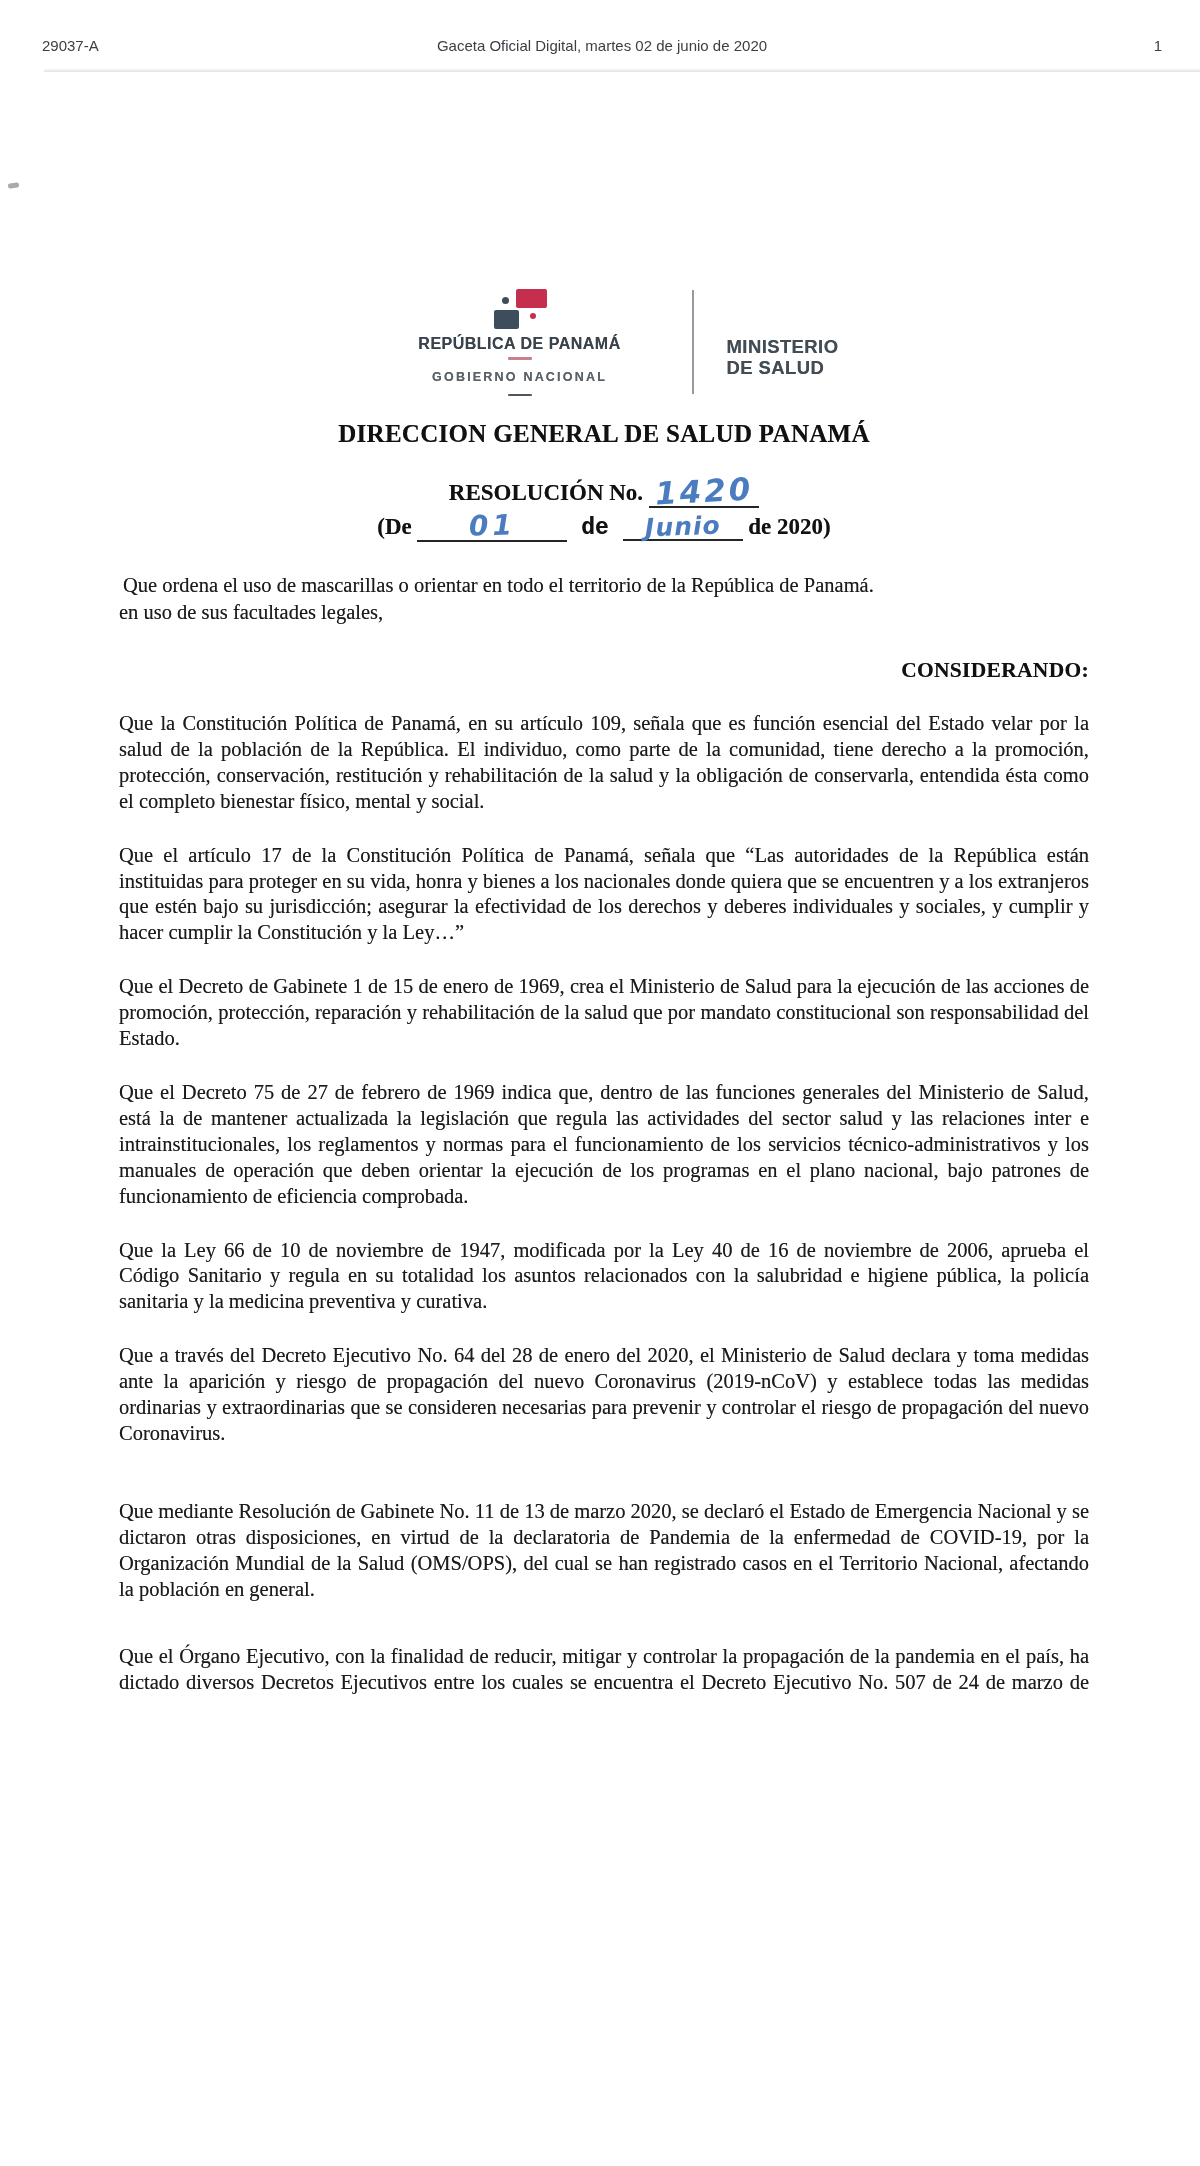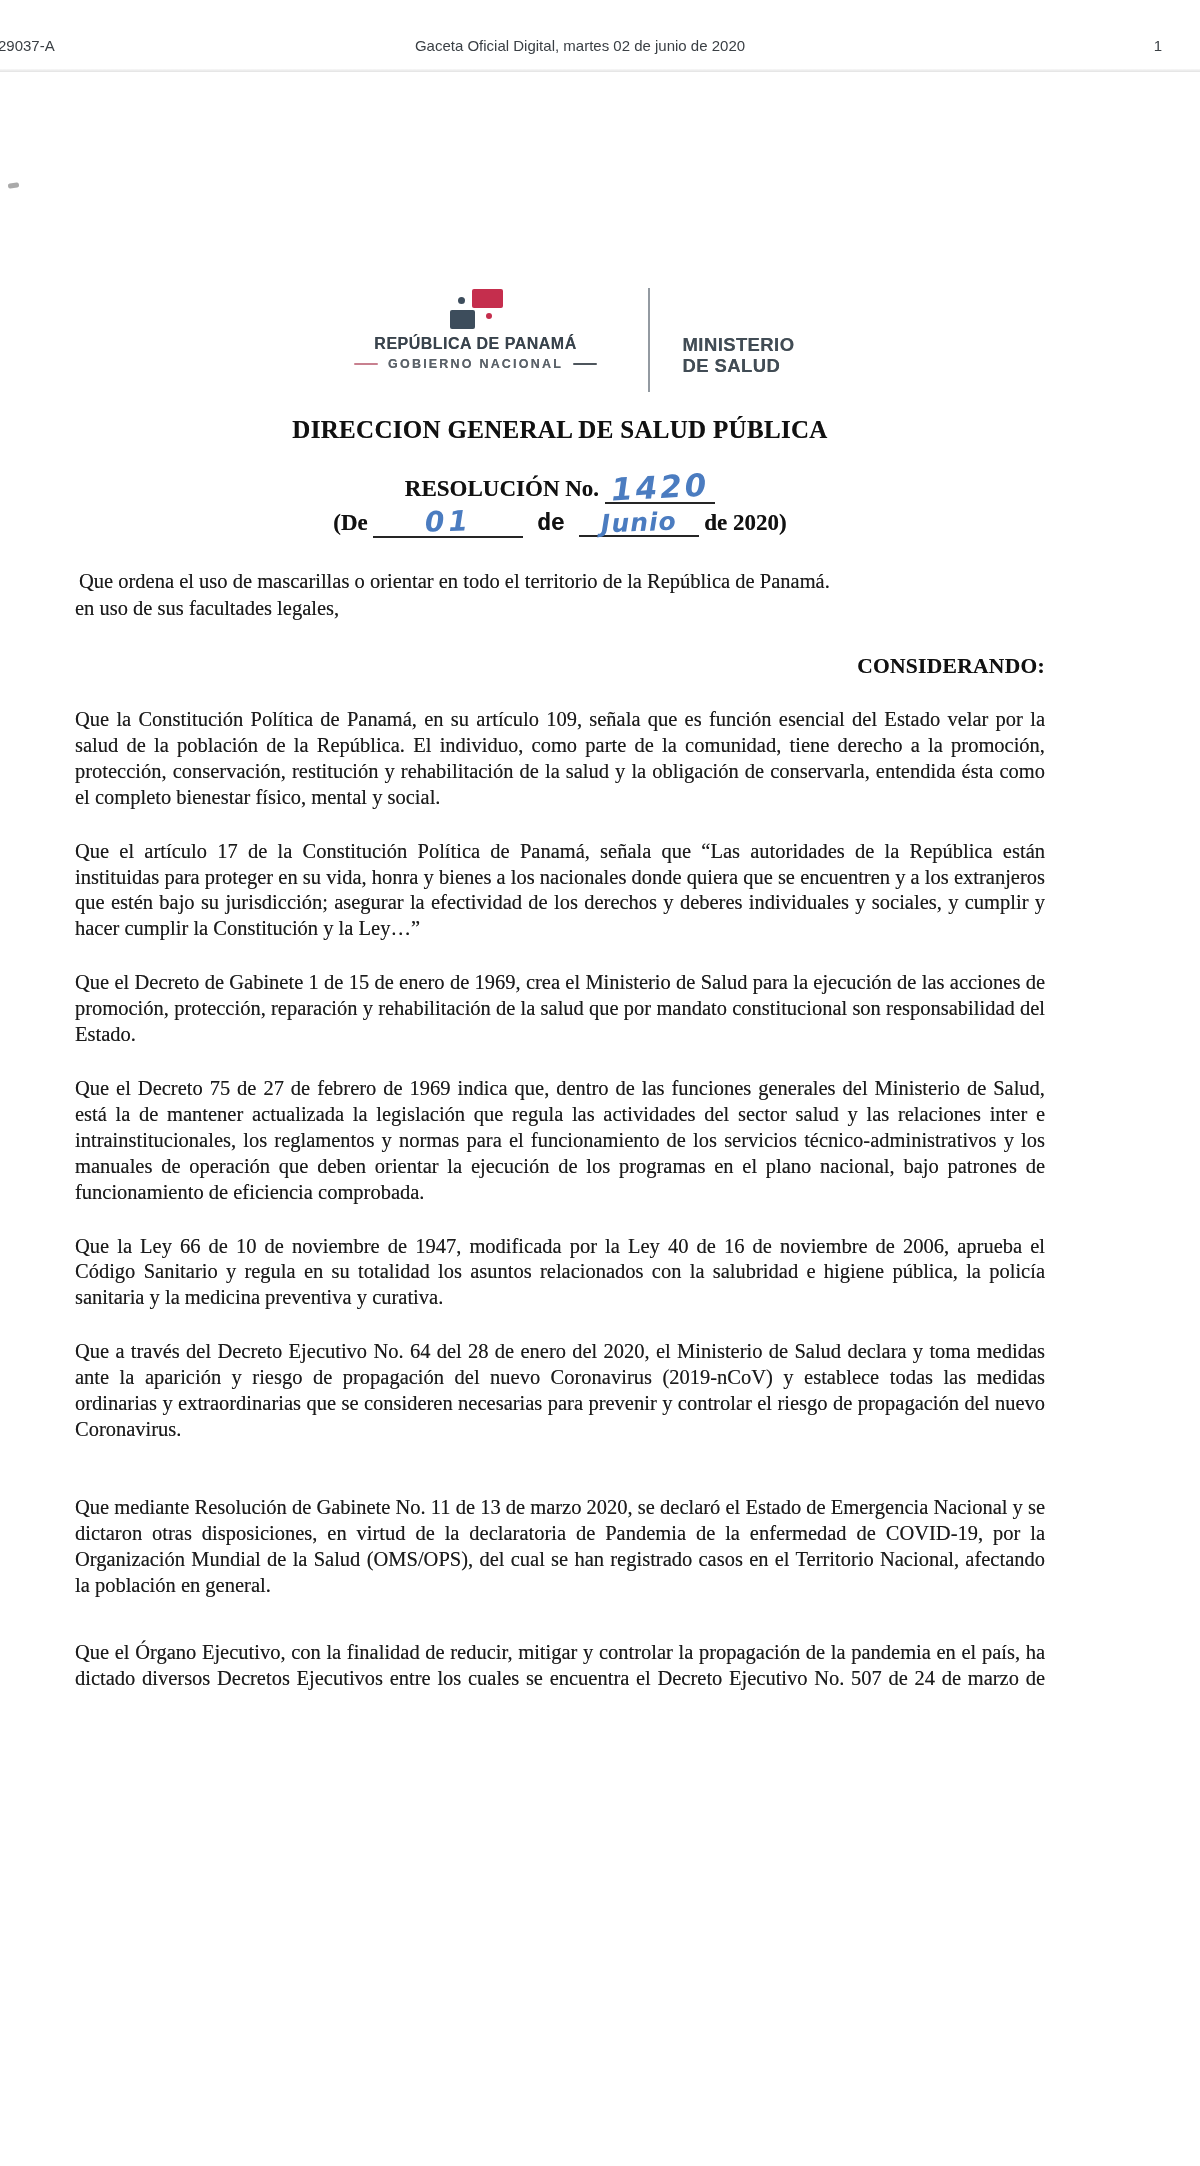--- a/index.html
+++ b/index.html
@@ -9,20 +9,21 @@
   }
   *{box-sizing:border-box;margin:0;padding:0;}
   html,body{background:#ffffff;}
   .page{
     position:relative;
     width:1200px;height:1694px;
     background:#ffffff;
     overflow:hidden;
     font-family:"Liberation Serif",serif;
     color:#1b1b1b;
+    padding-left:44px;
   }
   
   .gaceta-header{
     display:flex;align-items:flex-start;
     padding:36px 38px 0 2px;
     font-family:"Liberation Sans",sans-serif;
     font-size:15px;line-height:20px;color:#3a3f44;
   }
   .gaceta-header .h-left{flex:1;margin-left:-4px;}
   .gaceta-header .h-center{flex:0 0 auto;}
@@ -56,21 +57,21 @@
   .flag-dot-dark{position:absolute;left:10px;top:9px;width:7px;height:7px;border-radius:50%;background:var(--flag-dark);}
   .flag-rect-red{position:absolute;left:24px;top:1px;width:31px;height:19px;border-radius:2px;background:var(--flag-red);}
   .flag-square-dark{position:absolute;left:2px;top:22px;width:25px;height:19px;border-radius:2px;background:var(--flag-dark);}
   .flag-dot-red{position:absolute;left:38px;top:25px;width:6px;height:6px;border-radius:50%;background:var(--flag-red);}
   .republic-name{
     margin-top:3px;font-size:16px;font-weight:bold;color:#38434d;
     letter-spacing:.5px;white-space:nowrap;
   }
   .gobierno-line{
     margin-top:4px;display:flex;align-items:center;gap:10px;
-    font-size:12.5px;font-weight:bold;color:#5a626a;letter-spacing:2.2px;white-space:nowrap;
+    font-size:12.5px;font-weight:bold;color:#5a626a;letter-spacing:2.2px;white-space:nowrap;flex-direction:column;
   }
   .gob-dash{width:24px;height:2.5px;border-radius:1px;}
   .gob-dash.red{background:#c8808f;}
   .gob-dash.dark{background:#4d555c;}
   .logo-divider{
     width:2px;background:#939aa1;
     margin:0 0 0 22px;align-self:center;height:104px;
   }
   .ministry{
     margin-left:33px;align-self:center;
@@ -162,21 +163,21 @@
           <span class="gob-dash dark"></span>
         </div>
       </div>
       <div class="logo-divider"></div>
       <div class="ministry">
         <div>MINISTERIO</div>
         <div>DE SALUD</div>
       </div>
     </div>
 
-    <h1 class="doc-title">DIRECCION GENERAL DE SALUD PÚBLICA</h1>
+    <h1 class="doc-title">DIRECCION GENERAL DE SALUD PANAMÁ</h1>
 
     <div class="resolution-line">
       <span>RESOLUCIÓN No.</span>
       <span class="hw-underline hw-number"><span class="handwriting">1420</span></span>
     </div>
 
     <div class="date-line">
       <span>(De</span>
       <span class="hw-underline hw-day"><span class="handwriting">01</span></span>
       <span class="date-word">de</span>

